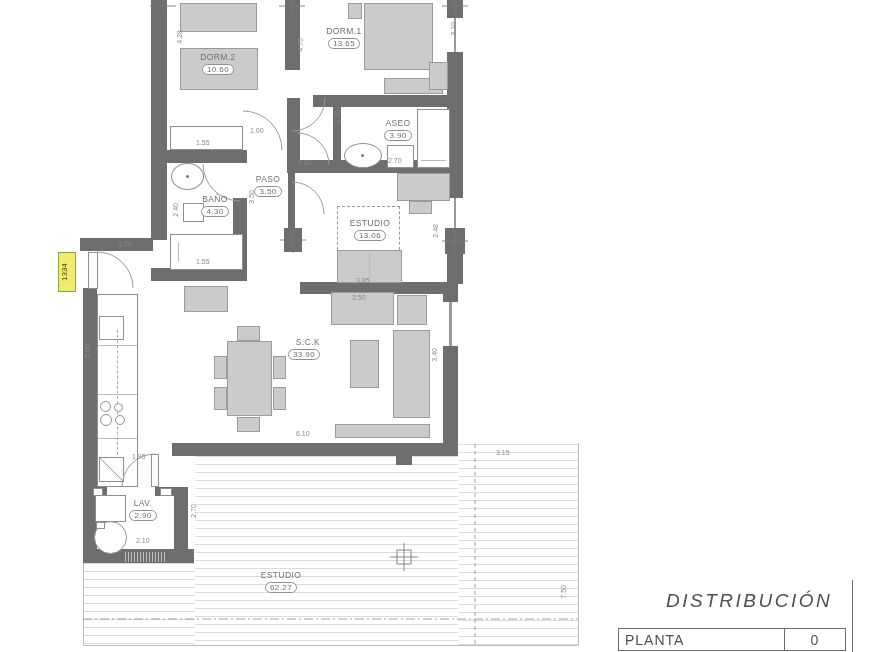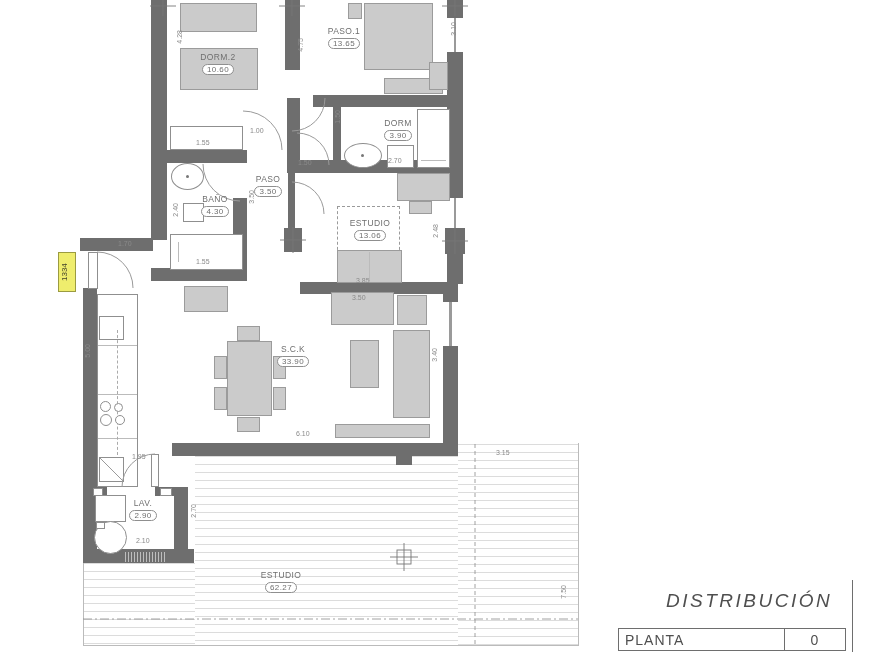--- a/index.html
+++ b/index.html
@@ -179,40 +179,40 @@
     </g>
   </svg>
 
   <div class="tag" style="left:58px;top:252px;width:14px;height:34px;">1334</div>
 
   <div class="room" style="left:190px;top:52px;width:56px;">
     <div>DORM.2</div>
     <span class="area">10.60</span>
   </div>
   <div class="room" style="left:315px;top:26px;width:58px;">
-    <div>PASO.1</div>
+    <div>DORM.1</div>
     <span class="area">13.65</span>
   </div>
   <div class="room" style="left:372px;top:118px;width:52px;">
-    <div>DORM</div>
+    <div>ASEO</div>
     <span class="area">3.90</span>
   </div>
   <div class="room" style="left:190px;top:194px;width:50px;">
     <div>BAÑO</div>
     <span class="area">4.30</span>
   </div>
   <div class="room" style="left:244px;top:174px;width:48px;">
     <div>PASO</div>
     <span class="area">3.50</span>
   </div>
   <div class="room" style="left:340px;top:218px;width:60px;">
     <div>ESTUDIO</div>
     <span class="area">13.06</span>
   </div>
-  <div class="room" style="left:266px;top:344px;width:54px;">
+  <div class="room" style="left:266px;top:337px;width:54px;text-align:right;">
     <div>S.C.K</div>
     <span class="area">33.90</span>
   </div>
   <div class="room" style="left:118px;top:498px;width:50px;">
     <div>LAV.</div>
     <span class="area">2.90</span>
   </div>
   <div class="room" style="left:249px;top:570px;width:64px;">
     <div>ESTUDIO</div>
     <span class="area">62.27</span>

